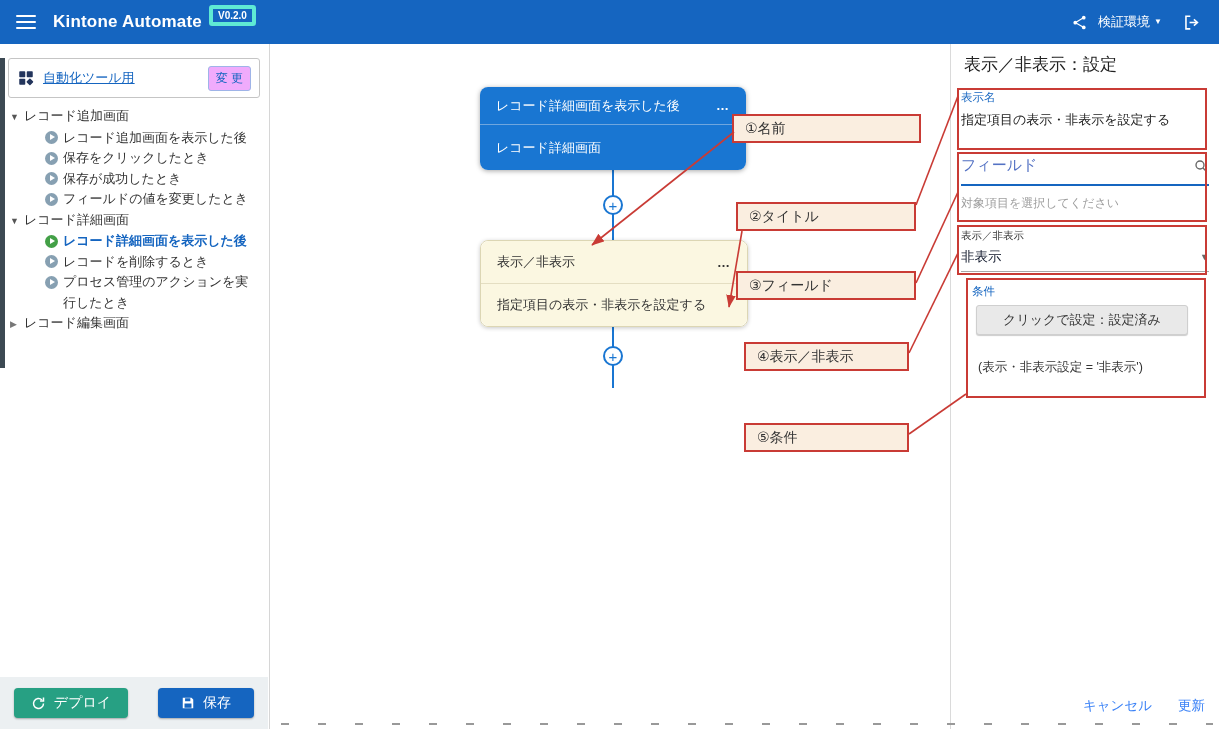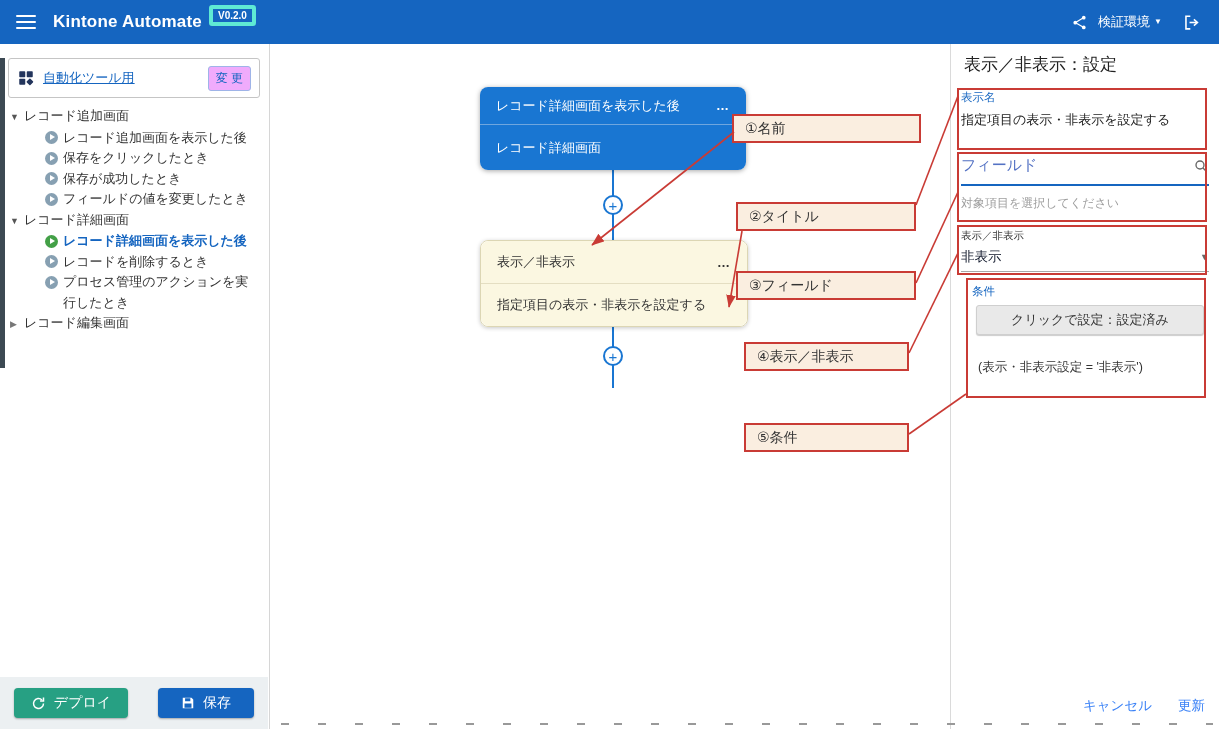--- a/index.html
+++ b/index.html
@@ -95,21 +95,21 @@
   .flabel{color:#5472C4;font-size:15px;}
   .helper{color:#9E9E9E;font-size:12px;margin-top:9px;}
   .fg3{top:185px;}
   .slabel{color:#333;font-size:10.5px;}
   .srow{display:flex;align-items:center;justify-content:space-between;margin-top:5px;padding-bottom:5px;
         border-bottom:1px solid #A8A8A8;}
   .sval{color:#0f172a;font-size:13.5px;}
   .scaret{color:#666;font-size:9px;cursor:pointer;}
   .fg4{top:237px;}
   .fg4 .lab-blue{margin-left:11px;display:inline-block;}
-  .cond-btn{display:block;margin:6px 4px 0 15px;width:228px;height:30px;background:#E9E9E9;
+  .cond-btn{display:block;margin:6px 4px 0 15px;width:212px;height:30px;background:#E9E9E9;
             border:1px solid #CFCFCF;border-radius:3px;font-size:13px;color:#333;cursor:pointer;
             box-shadow:0 1px 1px rgba(0,0,0,.2);font-family:Liberation Sans, sans-serif;}
   .csummary{margin:24px 0 0 17px;font-size:12.5px;color:#333;}
   .plinks{position:absolute;right:14px;bottom:14px;display:flex;gap:26px;font-size:13.5px;}
   .plinks span{color:#3b82f6;cursor:pointer;}
 
   .griddots{position:absolute;left:281px;right:6px;bottom:4px;height:2px;z-index:70;
             background:repeating-linear-gradient(to right,#999 0 8px,transparent 8px 37px);pointer-events:none;}
 </style>
 </head>

